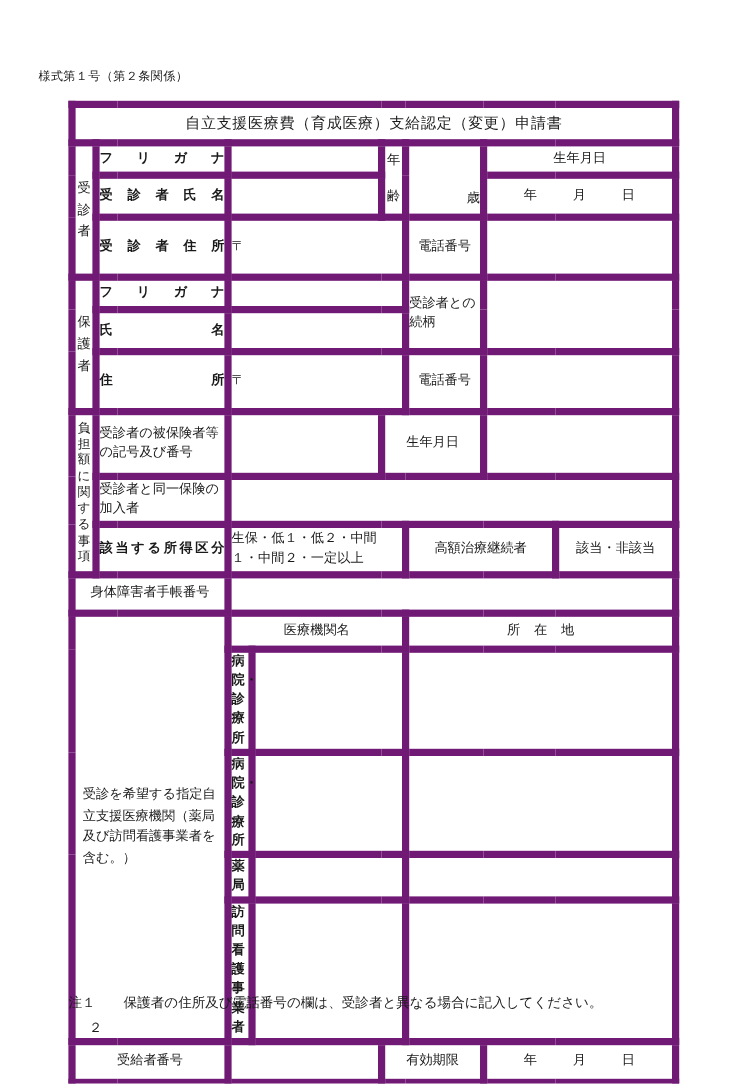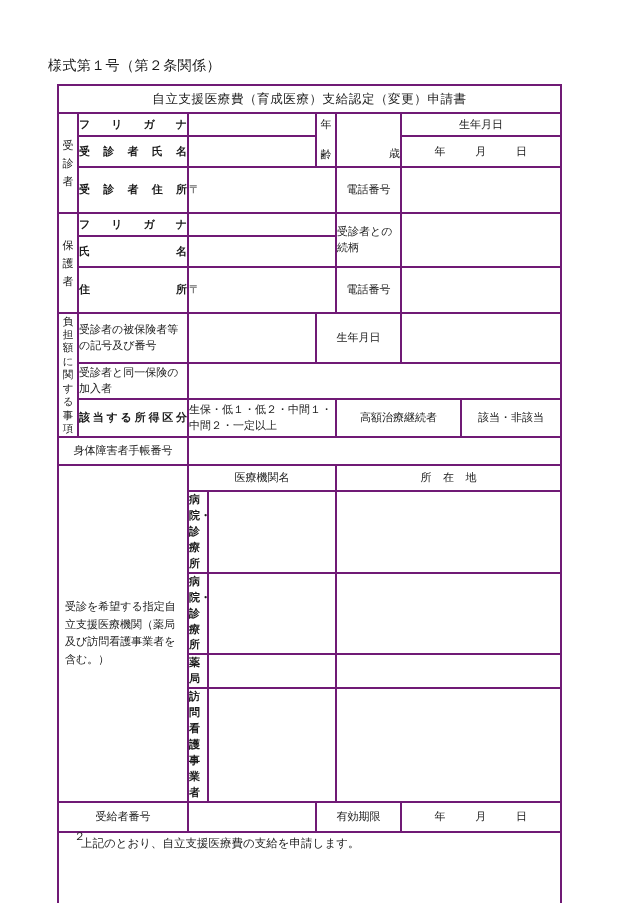--- a/index.html
+++ b/index.html
@@ -18,39 +18,39 @@
   .page {
     position: relative;
     width: 630px;
     height: 903px;
     box-sizing: border-box;
   }
 
   
   .form-no {
     position: absolute;
-    left: 48px;
+    left: 32px;
     top: 57px;
-    font-size: 14px;
+    font-size: 10px;
     letter-spacing: 0.4px;
     white-space: nowrap;
   }
 
   
   .form-table {
     position: absolute;
     left: 57px;
     top: 84px;
     width: 503px;
     border-collapse: collapse;
     table-layout: fixed;
     font-size: 11px;
   }
   .form-table td {
-    border: 2px solid #701a75;
+    border: 6px solid #701a75;
     padding: 0;
     vertical-align: middle;
     line-height: 1.45;
   }
 
   
   .title-cell {
     text-align: center;
     height: 26px;
     font-size: 12.5px;
@@ -389,17 +389,21 @@
         <div class="decl-sign">
           <span class="name">申請者氏名</span><span class="seal">㊞</span>
         </div>
       </td>
     </tr>
   </tbody>
     </table>
 
   <div class="notes">
     <div class="note-row">
+      <span class="note-marker">注１</span>
+      <span>保護者の住所及び電話番号の欄は、受診者と異なる場合に記入してください。</span>
+    </div>
+    <div class="note-row">
       <span class="note-marker indent">２</span>
     </div>
   </div>
 
 </div>
 
 </body></html>

